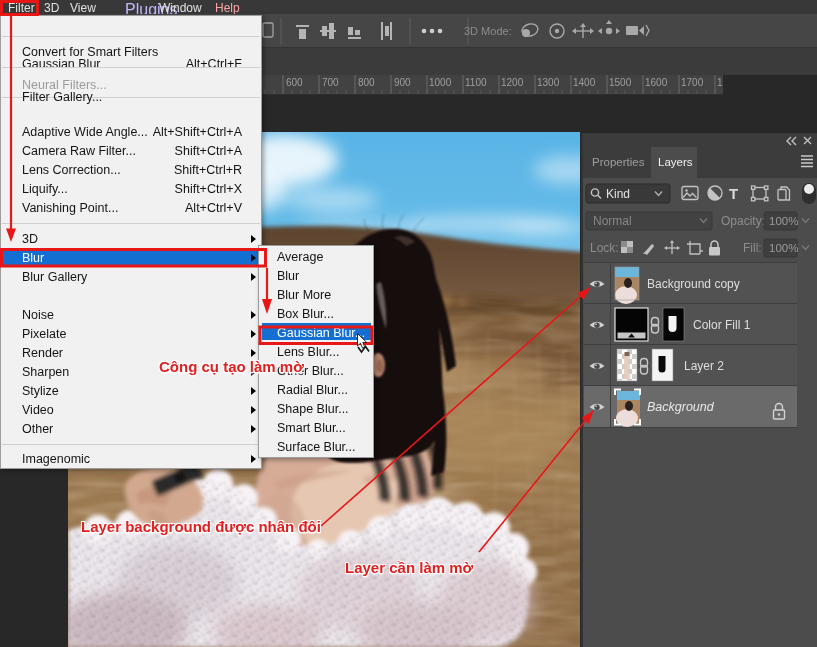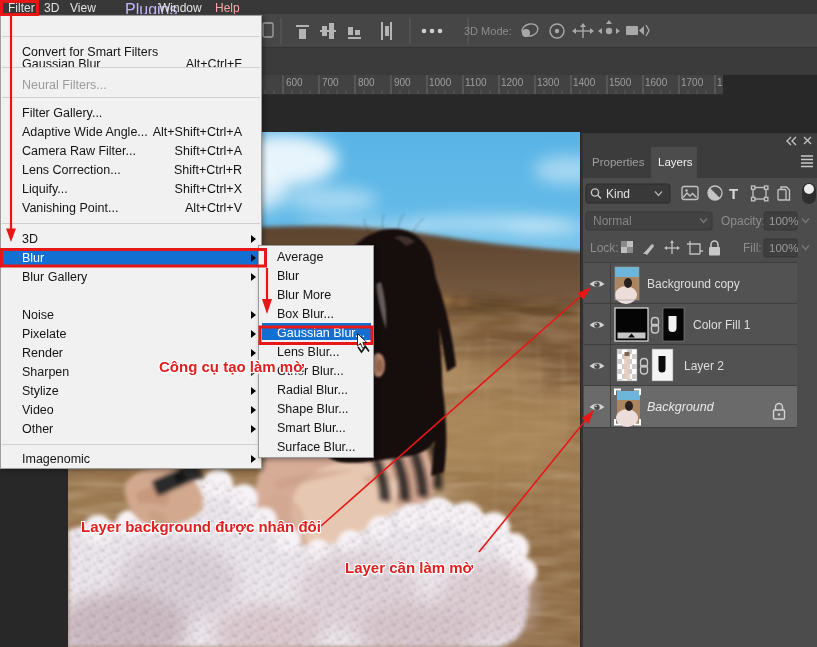--- a/index.html
+++ b/index.html
@@ -526,21 +526,21 @@
 </svg>
 </div>
 
 <div class="abs" id="mainmenu" style="left:0;top:15px;width:262px;height:454px;background:#f1f1f1;border:1px solid #9d9d9d;box-shadow:2px 2px 5px rgba(0,0,0,.35);font-size:12.5px;color:#141414;">
   <div class="abs mi" style="top:0;height:16px;line-height:16px;margin-top:40px;">Gaussian Blur<span class="sc">Alt+Ctrl+F</span></div>
   <div class="abs sep" style="top:20px;"></div>
   <div class="abs mi" style="top:27px;">Convert for Smart Filters</div>
   <div class="abs sep" style="top:51px;"></div>
   <div class="abs mi" style="top:60px;color:#9b9b9b;">Neural Filters...</div>
   <div class="abs sep" style="top:81px;"></div>
-  <div class="abs mi" style="top:88px;">Filter Gallery...</div>
+  <div class="abs mi" style="top:72px;">Filter Gallery...</div>
   <div class="abs mi" style="top:107px;">Adaptive Wide Angle...<span class="sc">Alt+Shift+Ctrl+A</span></div>
   <div class="abs mi" style="top:126px;">Camera Raw Filter...<span class="sc">Shift+Ctrl+A</span></div>
   <div class="abs mi" style="top:145px;">Lens Correction...<span class="sc">Shift+Ctrl+R</span></div>
   <div class="abs mi" style="top:164px;">Liquify...<span class="sc">Shift+Ctrl+X</span></div>
   <div class="abs mi" style="top:183px;">Vanishing Point...<span class="sc">Alt+Ctrl+V</span></div>
   <div class="abs sep" style="top:207px;"></div>
   <div class="abs mi" style="top:214px;">3D<span class="ar"></span></div>
   <div class="abs" style="top:235px;left:2px;width:256px;height:14px;background:#146fd2;"></div>
   <div class="abs mi" style="top:233px;color:#fff;">Blur<span class="ar" style="border-left-color:#000;"></span></div>
   <div class="abs mi" style="top:252px;">Blur Gallery<span class="ar"></span></div>

